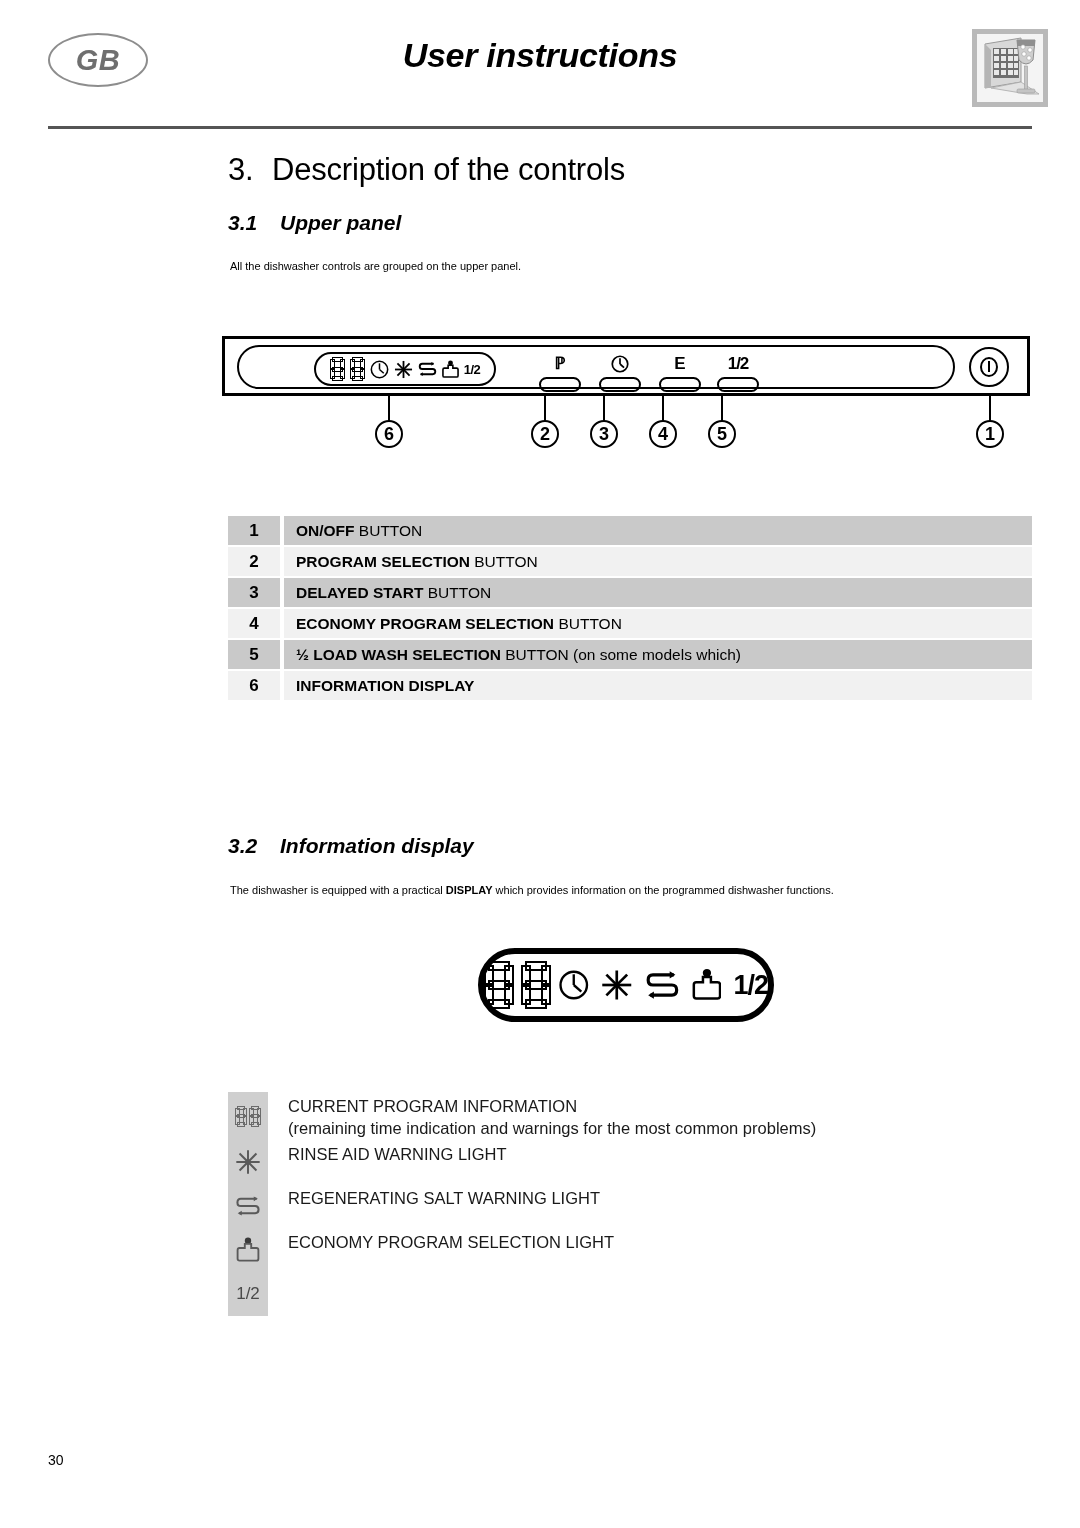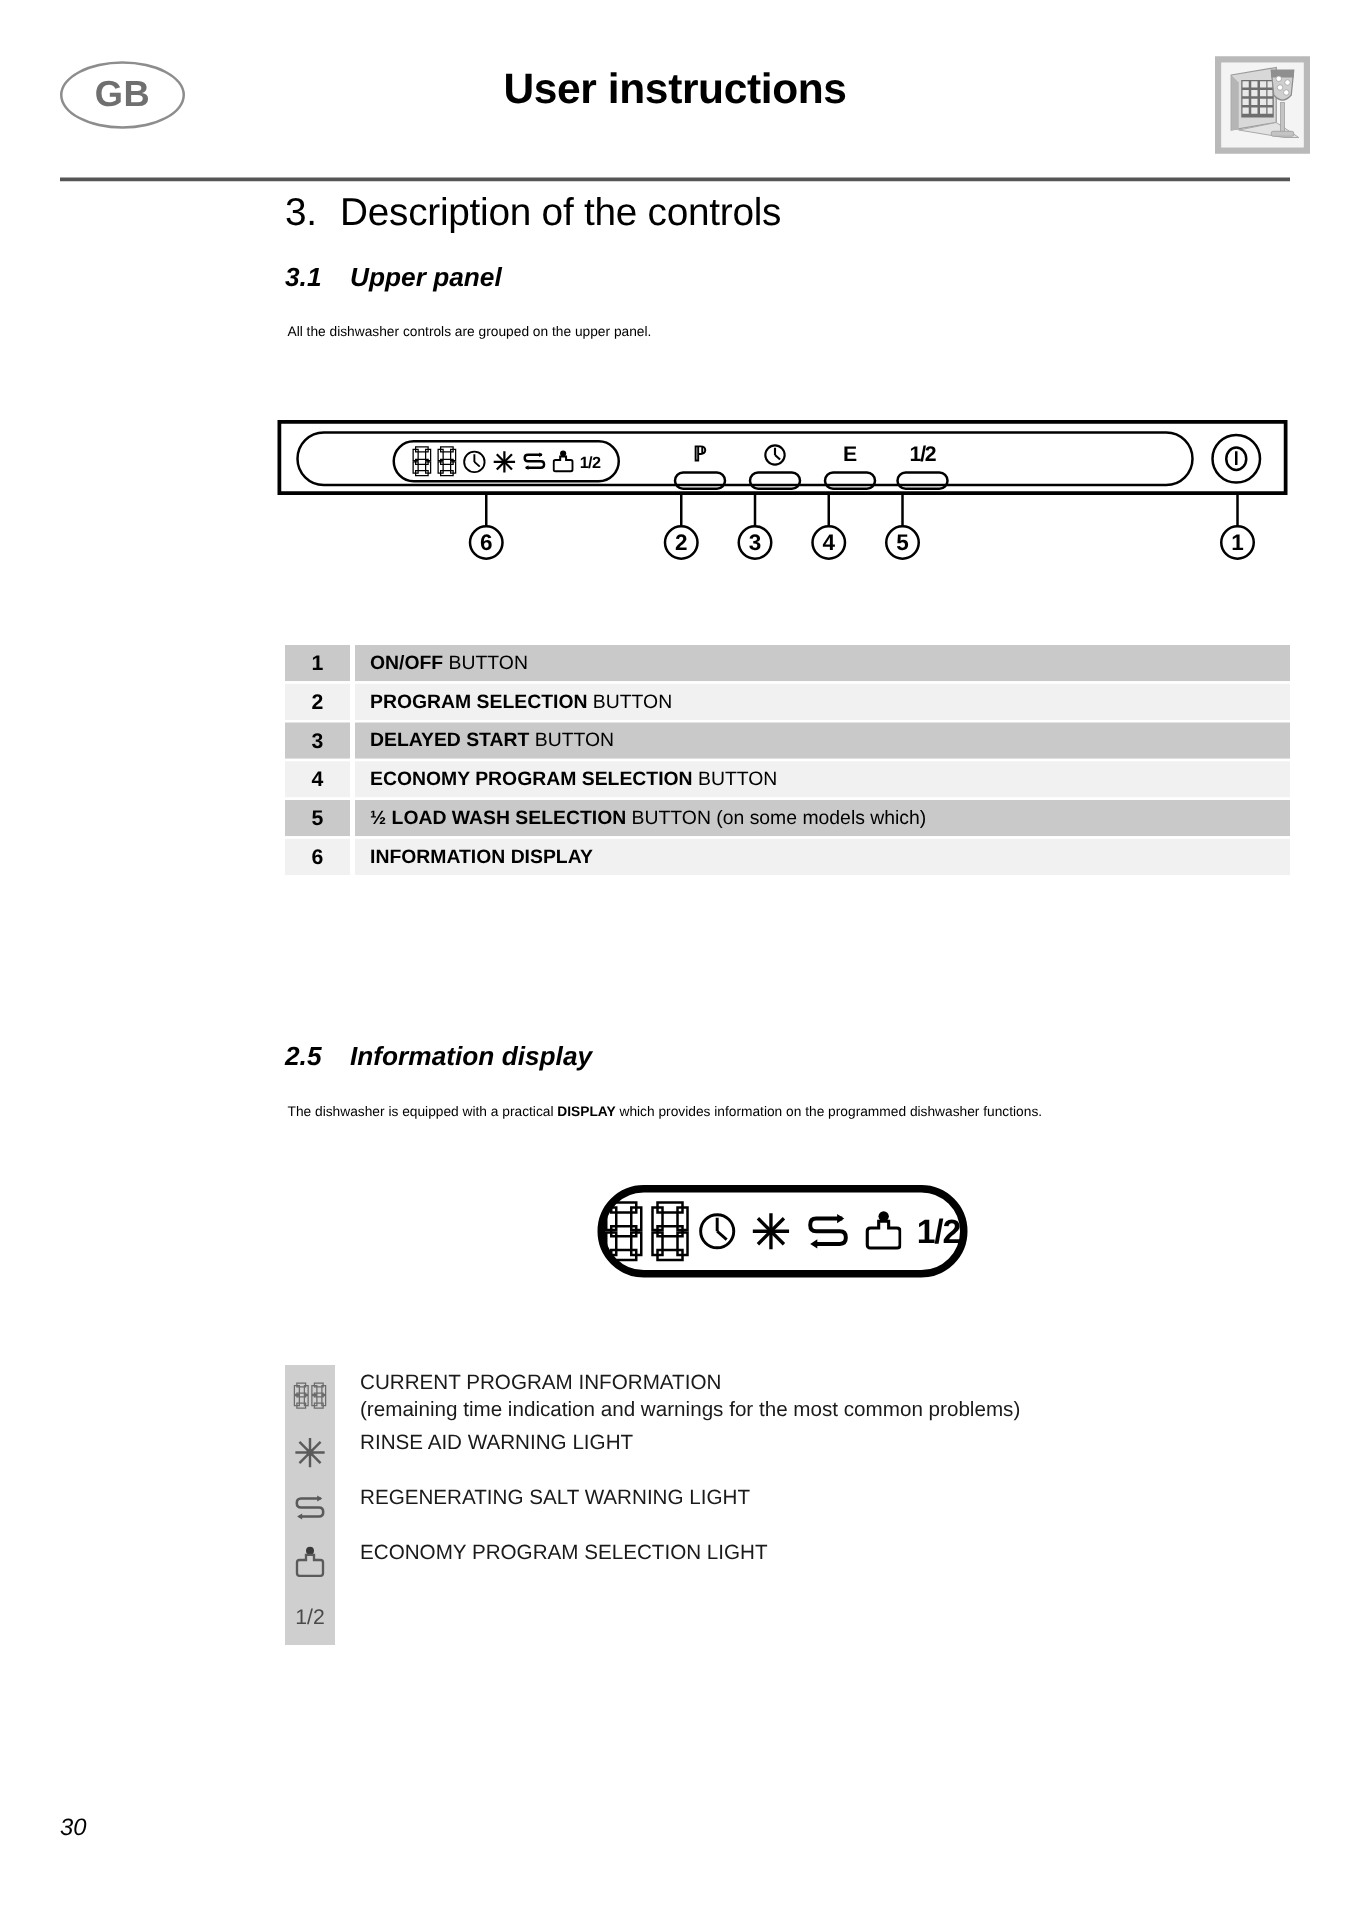--- a/index.html
+++ b/index.html
@@ -12,23 +12,24 @@
     height: 1528px;
     position: relative;
     font-family: "Liberation Sans", sans-serif;
     color: #000000;
     overflow: hidden;
   }
 
   
   .page-header {
     position: absolute;
-    left: 0; top: 16px;
+    left: 0; top: 0;
     width: 1080px;
     height: 132px;
+    font-style: italic;
   }
   .gb-badge {
     position: absolute;
     left: 48px; top: 33px;
     width: 100px; height: 54px;
     border: 2px solid #8d8d8d;
     border-radius: 50%;
     box-sizing: border-box;
     display: flex;
     align-items: center;
@@ -334,22 +335,21 @@
 
   .legend-half {
     font-size: 17px;
     color: #4a4a4a;
   }
 
   
   .page-num {
     position: absolute;
     left: 48px; top: 1452px;
-    font-size: 19px;
-    font-style: italic;
+    font-size: 14px;
   }
 </style>
 </head>
 <body>
 
 <div class="page-header">
   <div class="gb-badge">
     <span>GB</span>
   </div>
   <div class="header-title">User instructions</div>
@@ -540,21 +540,21 @@
       </tr>
     <tr class="light">
       <td class="c-num">6</td>
       <td class="c-gap"></td>
       <td class="c-desc"><b>INFORMATION DISPLAY</b><span></span></td>
     </tr>
   </tbody>
 </table>
 
 <div class="h-section" id="sec32">
-  <span class="num">2.5</span><span>Information display</span>
+  <span class="num">3.2</span><span>Information display</span>
 </div>
 <div class="body-text" id="intro-32"><span>The dishwasher is equipped with a practical </span><b>DISPLAY</b><span> which provides information on the programmed dishwasher functions.</span></div>
 
 <div class="big-display">
   <span class="big-seg">
     <i class="sa"></i>
       <i class="sb"></i>
       <i class="sc"></i>
       <i class="sd"></i>
       <i class="se"></i>

